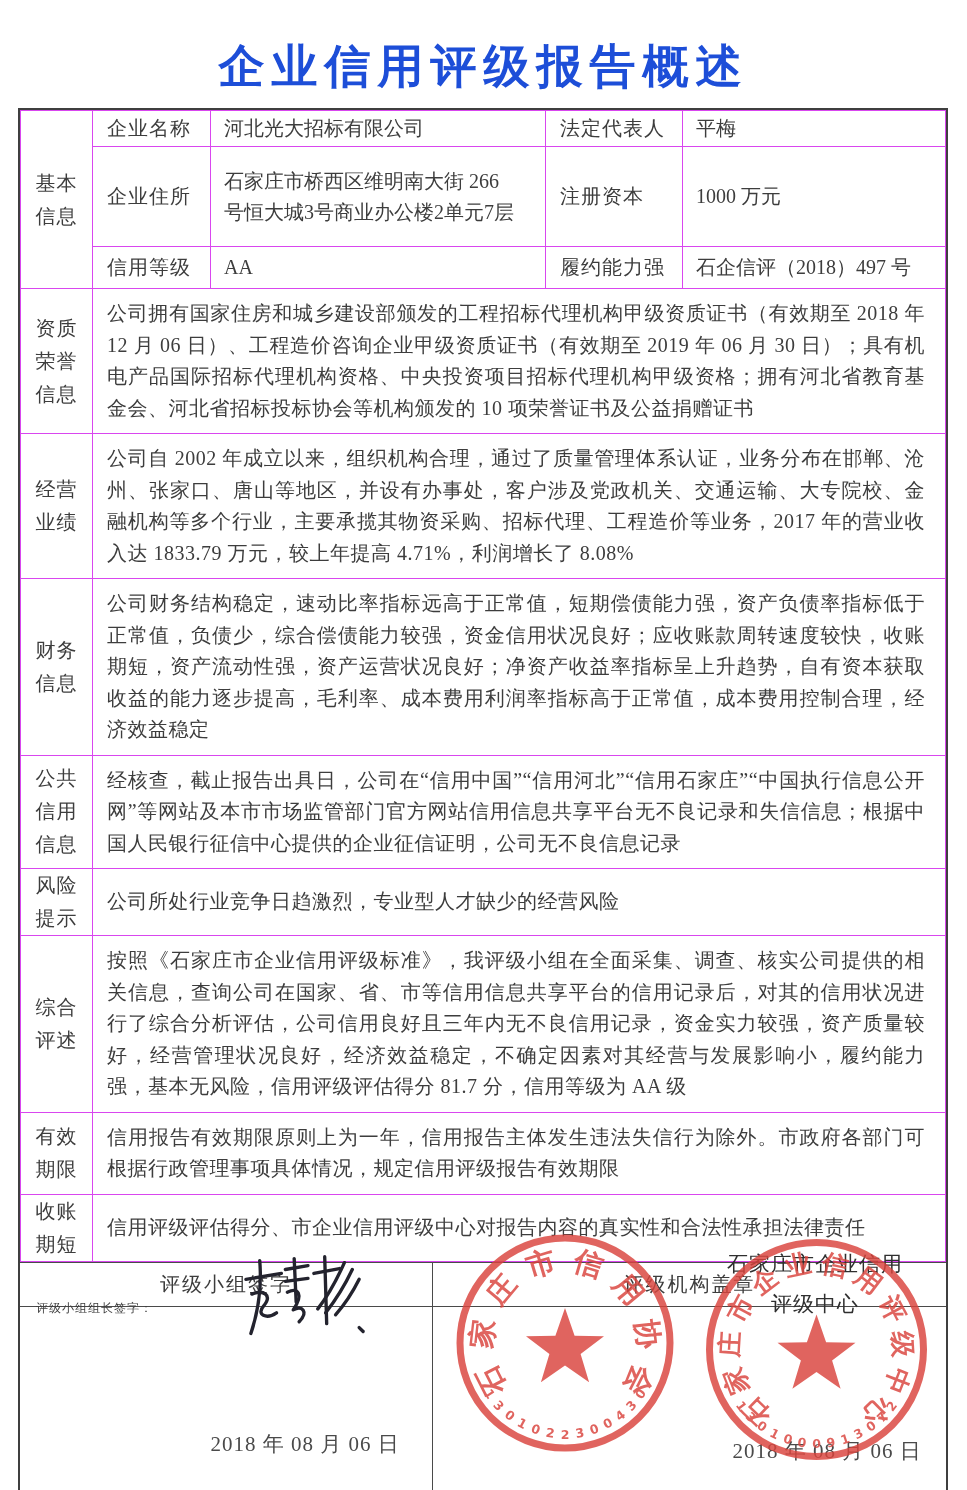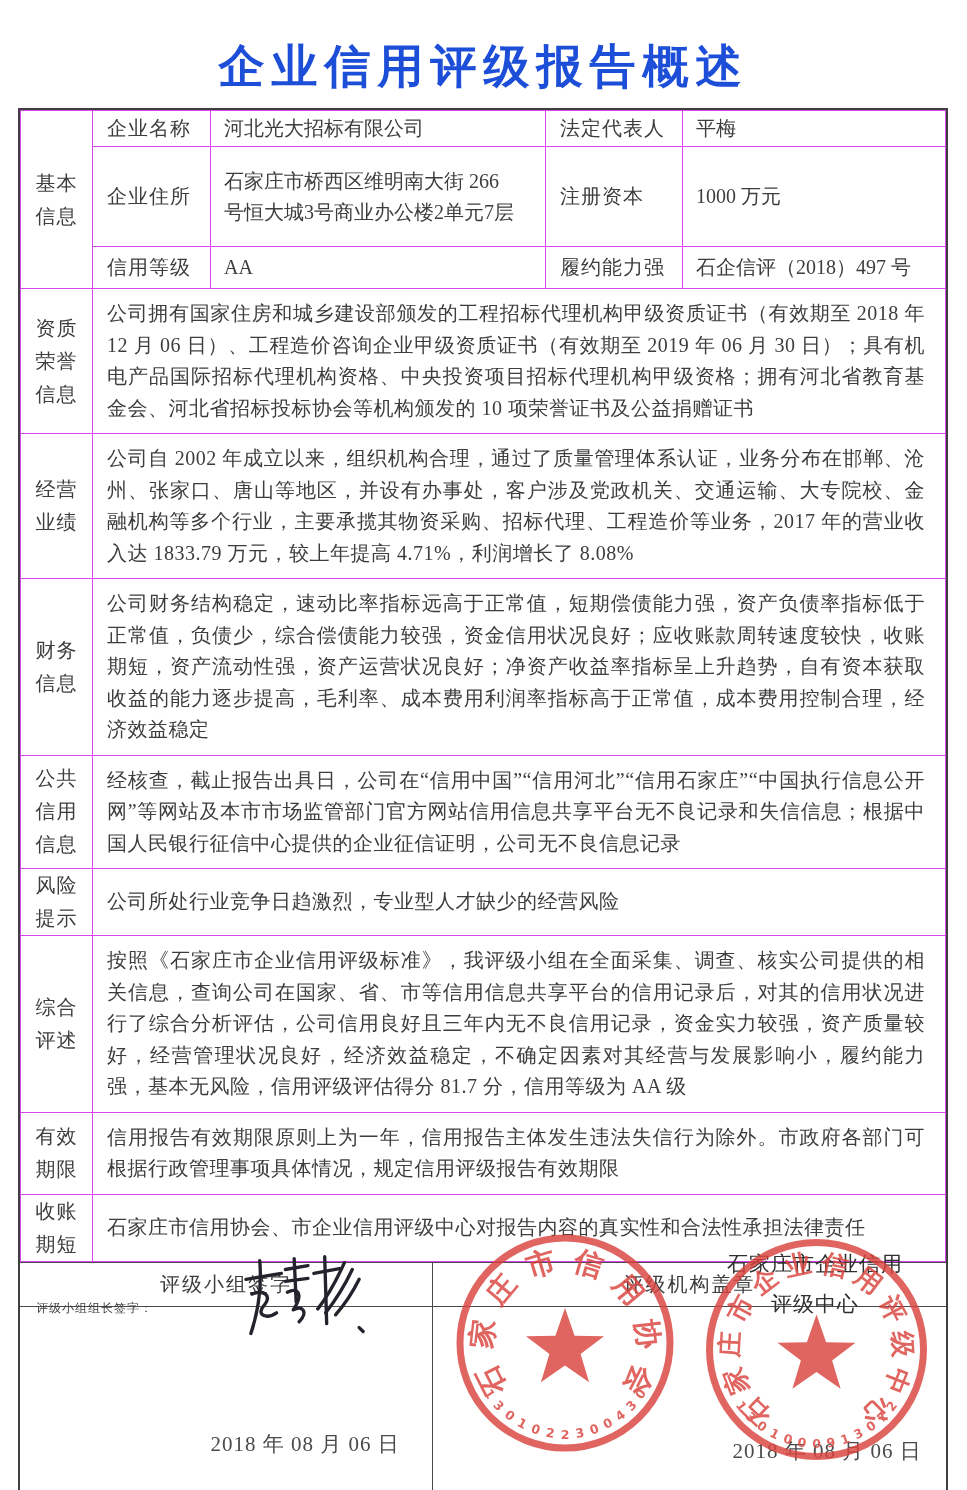--- a/index.html
+++ b/index.html
@@ -116,21 +116,21 @@
         <tr style="height:164px">
           <td class="rowlabel">综合评述</td>
           <td class="para" colspan="4">按照《石家庄市企业信用评级标准》，我评级小组在全面采集、调查、核实公司提供的相关信息，查询公司在国家、省、市等信用信息共享平台的信用记录后，对其的信用状况进行了综合分析评估，公司信用良好且三年内无不良信用记录，资金实力较强，资产质量较好，经营管理状况良好，经济效益稳定，不确定因素对其经营与发展影响小，履约能力强，基本无风险，信用评级评估得分 81.7 分，信用等级为 AA 级</td>
         </tr>
         <tr style="height:71px">
           <td class="rowlabel">有效期限</td>
           <td class="para" colspan="4">信用报告有效期限原则上为一年，信用报告主体发生违法失信行为除外。市政府各部门可根据行政管理事项具体情况，规定信用评级报告有效期限</td>
         </tr>
         <tr style="height:65px">
           <td class="rowlabel">收账期短</td>
-          <td class="para" colspan="4">石家庄市信用协会、市企业信用评级中心对报告内容的真实性和合法性承担法律责任</td>
+          <td class="para" colspan="4">信用评级评估得分、市企业信用评级中心对报告内容的真实性和合法性承担法律责任</td>
         </tr>
       </tbody>
     </table>
 
     <div class="footer-grid">
       <div class="fg-h left">评级小组签字</div>
       <div class="fg-h">评级机构盖章</div>
       <div class="fg-b left"></div>
       <div class="fg-b"></div>
     </div>

